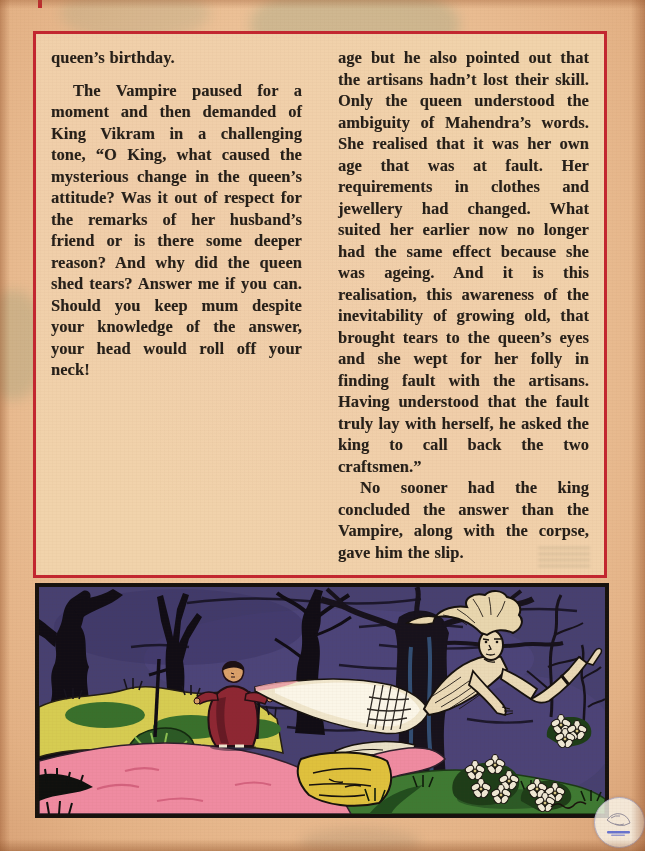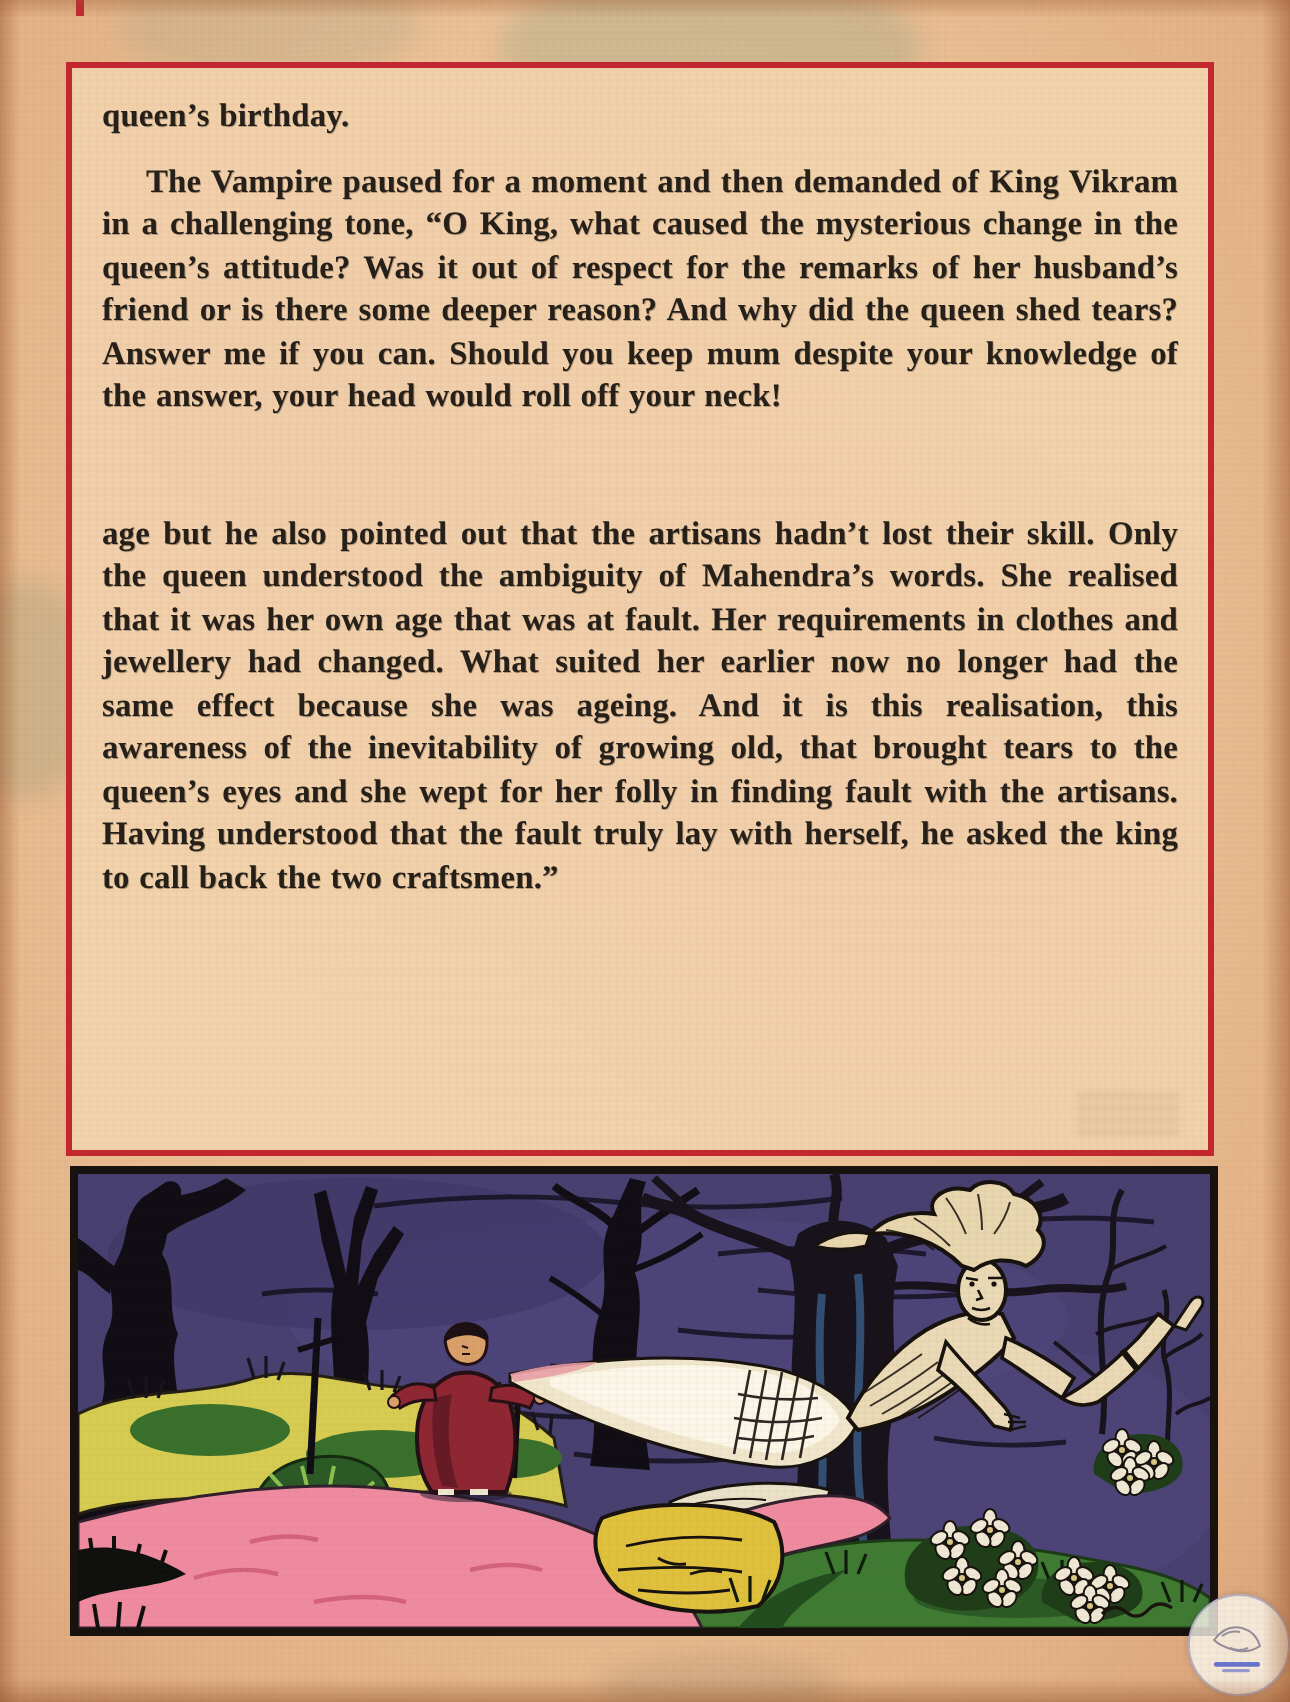--- a/index.html
+++ b/index.html
@@ -22,21 +22,21 @@
   .bleed-d{left:300px;top:828px;width:120px;height:30px;background:rgba(120,110,90,.18);}
   .red-tick{position:absolute;left:38px;top:0;width:4px;height:8px;background:#c32730;}
 
   
   .text-panel{position:absolute;left:33px;top:31px;width:574px;height:547px;box-sizing:border-box;
     border:3px solid #c32730;
     background:
       radial-gradient(ellipse at 20% 30%, rgba(235,170,160,.14), transparent 60%),
       radial-gradient(ellipse at 75% 70%, rgba(235,170,160,.12), transparent 55%),
       #f1d3ab;}
-  .cols{display:flex;gap:36px;padding:13px 15px 0 15px;flex-direction:column;}
+  .cols{display:flex;gap:36px;padding:13px 15px 0 15px;}
   .col{flex:1 1 0;min-width:0;}
   .col p{margin:0;font-size:16.4px;line-height:21.5px;font-weight:700;color:#26201a;
     text-align:justify;letter-spacing:.1px;word-spacing:.6px;
     text-shadow:.4px .4px 0 rgba(45,32,20,.30);}
   .col-left p{margin-bottom:11px;}
   .col-right p{margin-bottom:0;}
   .indent{text-indent:22px;}
   .ghost-smudge{position:absolute;right:14px;bottom:8px;width:52px;height:24px;opacity:.35;filter:blur(1.5px);
     background:repeating-linear-gradient(0deg, rgba(90,95,75,.55) 0 2px, transparent 2px 6px);}
 
@@ -61,20 +61,21 @@
   <div class="red-tick"></div>
 
   <div class="text-panel">
     <div class="cols">
       <div class="col col-left">
         <p>queen’s birthday.</p>
         <p class="indent">The Vampire paused for a moment and then demanded of King Vikram in a challenging tone, “O King, what caused the mysterious change in the queen’s attitude? Was it out of respect for the remarks of her husband’s friend or is there some deeper reason? And why did the queen shed tears? Answer me if you can. Should you keep mum despite your knowledge of the answer, your head would roll off your neck!</p>
       </div>
       <div class="col col-right">
         <p>age but he also pointed out that the artisans hadn’t lost their skill. Only the queen understood the ambiguity of Mahendra’s words. She realised that it was her own age that was at fault. Her requirements in clothes and jewellery had changed. What suited her earlier now no longer had the same effect because she was ageing. And it is this realisation, this awareness of the inevitability of growing old, that brought tears to the queen’s eyes and she wept for her folly in finding fault with the artisans. Having understood that the fault truly lay with herself, he asked the king to call back the two craftsmen.”</p>
+        <p class="indent">No sooner had the king concluded the answer than the Vampire, along with the corpse, gave him the slip.</p>
       </div>
     </div>
     <div class="ghost-smudge"></div>
   </div>
 
   <div class="illustration" aria-label="Night forest scene: the pale Vampire spirit flies away trailing like a comet past a large tree, while King Vikram in a dark red robe reaches after it from a yellow hillside beside a pink path.">
     <svg viewBox="0 0 566 227" preserveAspectRatio="none">
       <defs>
         <g id="flower">
           <g stroke="#17120e" stroke-width="1">

